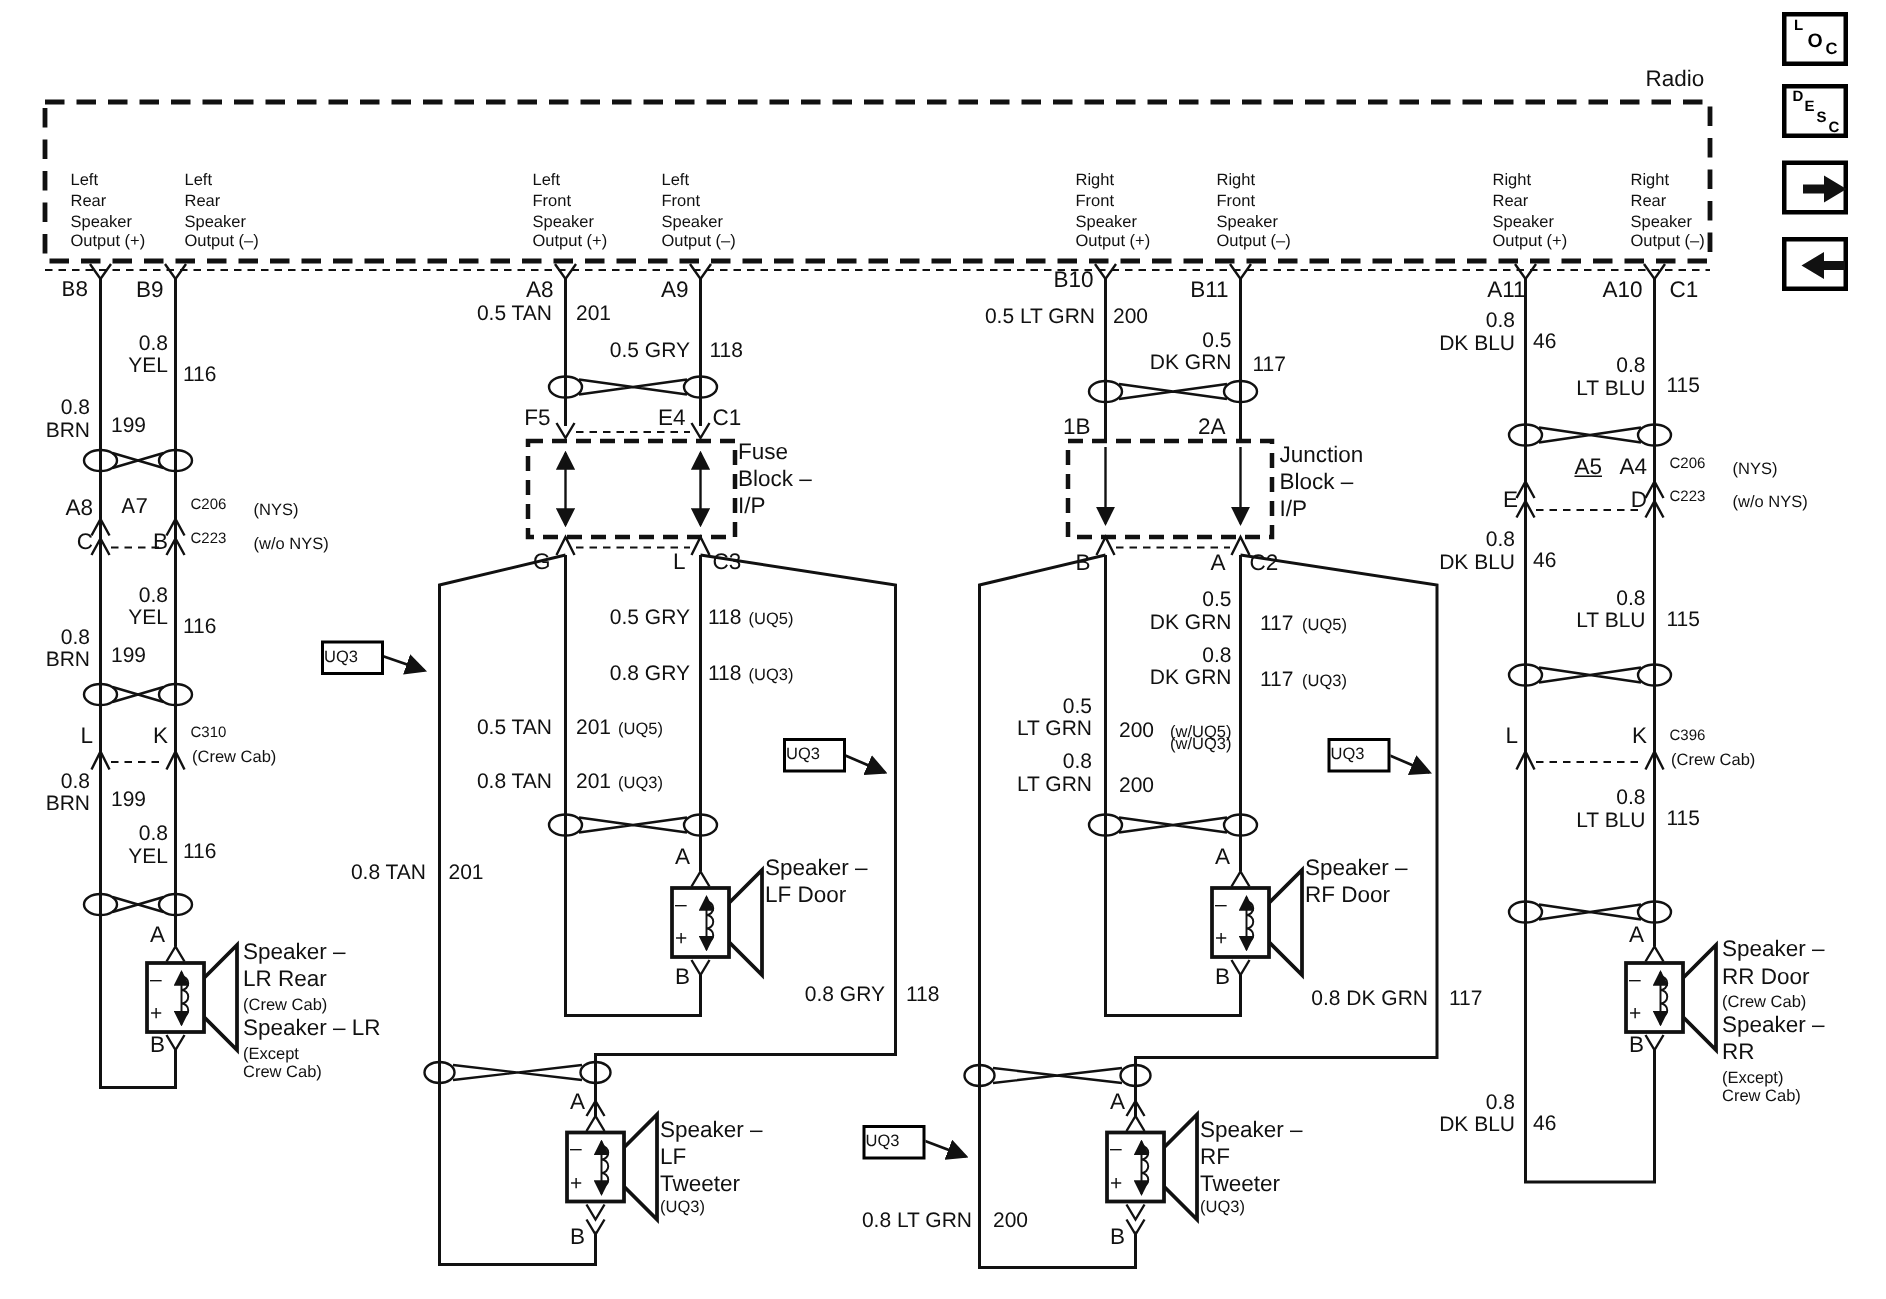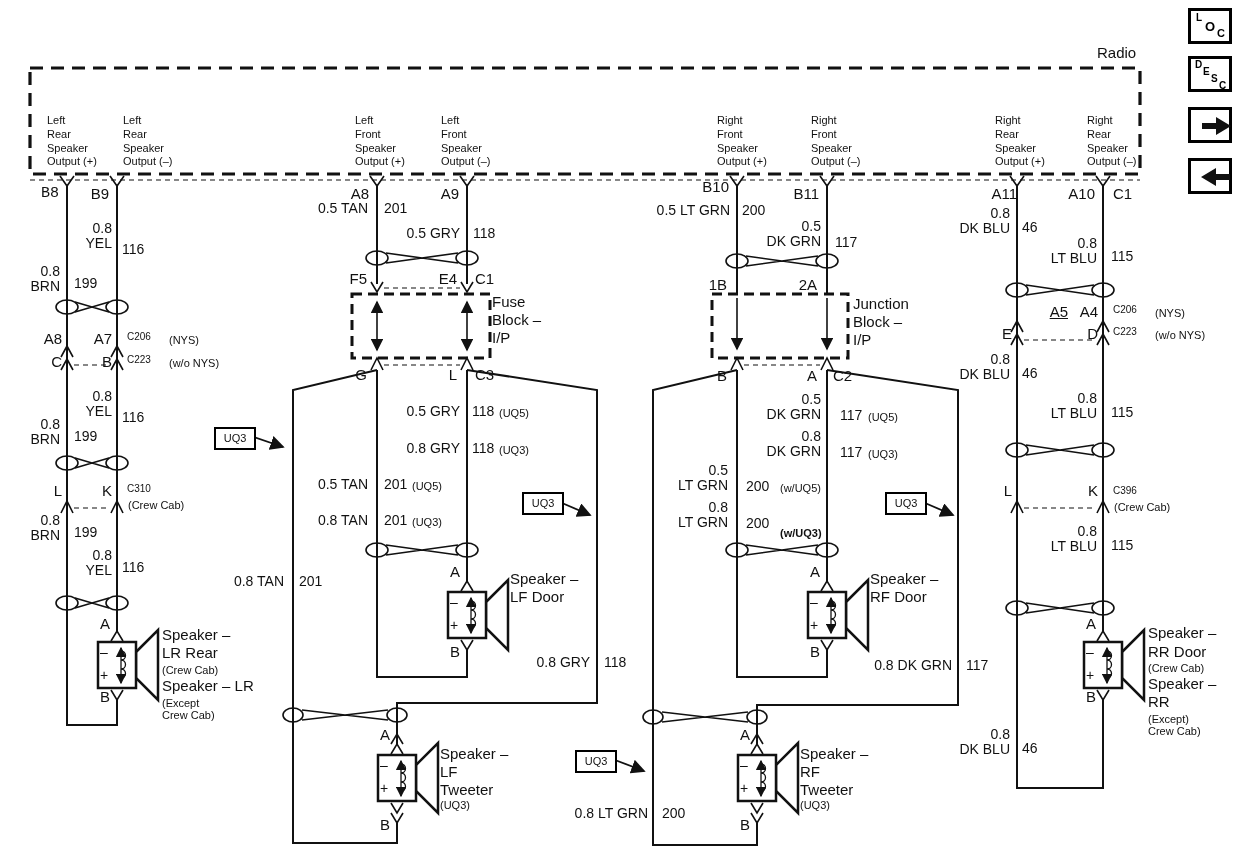--- a/index.html
+++ b/index.html
@@ -7,21 +7,21 @@
          font-family:"Liberation Sans","DejaVu Sans",sans-serif;color:#111;}
   #wires{position:absolute;left:0;top:0;}
   .lb{position:absolute;font-size:14px;line-height:1.1;white-space:pre-line;color:#111;}
   .r{text-align:right;}
   .pin{font-size:15px;}
   .cn{font-size:10px;}
   .sm{font-size:11px;line-height:1.1;}
   .out{font-size:11px;line-height:1.25;width:56px;}
   .nm{font-size:15px;line-height:1.2;}
   .uq3{position:absolute;width:38px;height:19px;border:2.5px solid #000;background:#fff;
-       font-size:11px;line-height:19px;text-align:center;}
+       font-size:11px;line-height:19px;}
   .connid{position:absolute;left:548px;top:92px;width:82px;border:2.5px solid #000;background:#fff;}
   .connid .t{font-size:12px;text-align:center;border-bottom:2px solid #000;padding:1px 0;}
   .connid .row{font-size:12px;padding:0 0 0 5px;line-height:15px;}
   .btn{position:absolute;left:1188px;width:44px;height:36px;border:3px solid #000;background:#fff;cursor:pointer;}
   .btn span{position:absolute;font-size:10px;font-weight:bold;}
   .radiolbl{font-size:15px;}
 </style>
 </head>
 <body>
 
@@ -214,21 +214,21 @@
 BRN</div>
 <div class="lb" style="left:74px;top:429px;">199</div>
 <div class="lb r" style="left:10px;top:513px;width:50px;">0.8
 BRN</div>
 <div class="lb" style="left:74px;top:525px;">199</div>
 <div class="lb r" style="left:62px;top:548px;width:50px;">0.8
 YEL</div>
 <div class="lb" style="left:122px;top:560px;">116</div>
 
 <div class="lb pin r" style="left:32px;top:331px;width:30px;">A8</div>
-<div class="lb pin r" style="left:82px;top:331px;width:30px;">A7</div>
+<div class="lb pin r" style="left:69px;top:331px;width:30px;font-family:Liberation Mono, monospace;">A7</div>
 <div class="lb cn" style="left:127px;top:331px;">C206</div>
 <div class="lb sm" style="left:169px;top:334px;">(NYS)</div>
 <div class="lb pin r" style="left:32px;top:354px;width:30px;">C</div>
 <div class="lb pin r" style="left:82px;top:354px;width:30px;">B</div>
 <div class="lb cn" style="left:127px;top:354px;">C223</div>
 <div class="lb sm" style="left:169px;top:357px;">(w/o NYS)</div>
 <div class="lb pin r" style="left:32px;top:483px;width:30px;">L</div>
 <div class="lb pin r" style="left:82px;top:483px;width:30px;">K</div>
 <div class="lb cn" style="left:127px;top:483px;">C310</div>
 <div class="lb sm" style="left:128px;top:499px;">(Crew Cab)</div>
@@ -288,21 +288,21 @@
 DK GRN</div>
 <div class="lb" style="left:840px;top:445px;">117</div>
 <div class="lb sm" style="left:868px;top:448px;">(UQ3)</div>
 <div class="lb r" style="left:640px;top:463px;width:88px;">0.5
 LT GRN</div>
 <div class="lb" style="left:746px;top:479px;">200</div>
 <div class="lb sm" style="left:780px;top:482px;">(w/UQ5)</div>
 <div class="lb r" style="left:640px;top:500px;width:88px;">0.8
 LT GRN</div>
 <div class="lb" style="left:746px;top:516px;">200</div>
-<div class="lb sm" style="left:780px;top:527px;font-weight:bold;">(w/UQ3)</div>
+<div class="lb sm" style="left:780px;top:490px;">(w/UQ3)</div>
 <div class="lb r" style="left:852px;top:658px;width:100px;">0.8 DK GRN</div>
 <div class="lb" style="left:966px;top:658px;">117</div>
 <div class="lb r" style="left:558px;top:806px;width:90px;">0.8 LT GRN</div>
 <div class="lb" style="left:662px;top:806px;">200</div>
 
 <div class="lb r" style="left:920px;top:206px;width:90px;">0.8
 DK BLU</div>
 <div class="lb" style="left:1022px;top:220px;">46</div>
 <div class="lb r" style="left:1007px;top:236px;width:90px;">0.8
 LT BLU</div>

